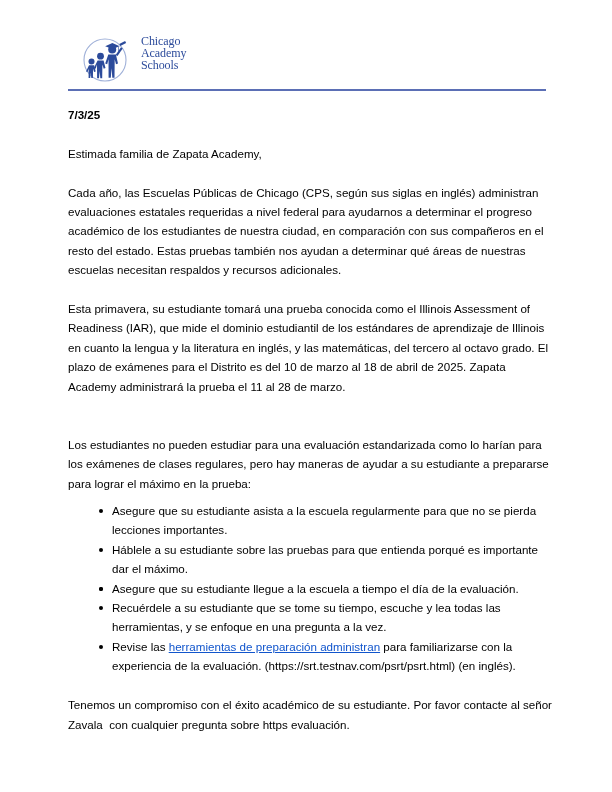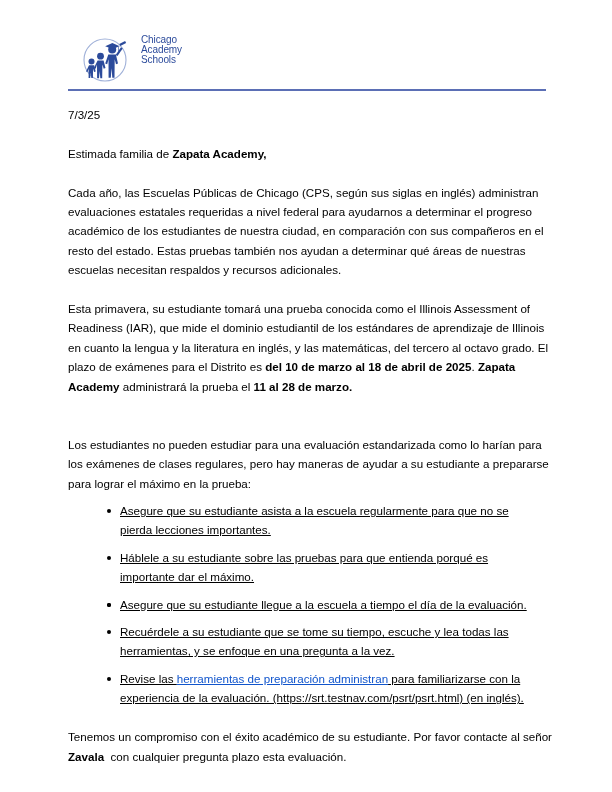--- a/index.html
+++ b/index.html
@@ -38,23 +38,23 @@
   .logo-mark {
     width: 62px;
     height: 50px;
     flex: 0 0 auto;
     display: block;
   }
   .logo-word {
     margin-left: 1px;
     margin-top: 1px;
     line-height: 1.02;
-    font-size: 10px;
+    font-size: 12px;
     color: #2c4b9b;
-    font-family: Liberation Sans, sans-serif;
+    font-family: Liberation Serif, serif;
     letter-spacing: -0.1px;
   }
   .logo-word div { display: block; }
   .header-rule {
     margin-top: 3px;
     width: 478px;
     height: 2px;
     background: #5b6fb5;
   }
 
@@ -67,39 +67,38 @@
     font-size: 11.6px;
     line-height: 19.4px;
     color: #000000;
   }
   .para {
     margin: 0 0 19.4px 0;
     text-align: left;
   }
   .para.tight { margin-bottom: 8px; }
   .spacer-line { height: 19.4px; }
-  b, .b { font-weight: bold; text-align: right; }
+  b, .b { font-weight: normal; text-align: right; }
 
   .date-line {
-    font-weight: normal;
+    font-weight: bold;
     margin: 0 0 19.4px 0;
   }
 
   
   ul.bullets {
     list-style: none;
     margin: 0 0 19.4px 0;
     padding: 0;
   }
   ul.bullets li {
     position: relative;
     padding-left: 44px;
-    margin: 8px;
+    margin: 0;
     line-height: 19.4px;
-    text-decoration: underline;
   }
   ul.bullets li .dot {
     position: absolute;
     left: 31px;
     top: 8px;
     width: 4px;
     height: 4px;
     border-radius: 50%;
     background: #000000;
   }
@@ -167,16 +166,16 @@
 
     <ul class="bullets">
       <li><span class="dot"></span><span>Asegure que su estudiante asista a la escuela regularmente para que no se pierda lecciones importantes.</span></li>
       <li><span class="dot"></span><span>Háblele a su estudiante sobre las pruebas para que entienda porqué es importante dar el máximo.</span></li>
       <li><span class="dot"></span></li>
       <li><span class="dot"></span><span>Asegure que su estudiante llegue a la escuela a tiempo el día de la evaluación.</span></li>
       <li><span class="dot"></span><span>Recuérdele a su estudiante que se tome su tiempo, escuche y lea todas las herramientas, y se enfoque en una pregunta a la vez.</span></li>
       <li><span class="dot"></span><span>Revise las </span><a class="doc-link" href="#" title="https://srt.testnav.com/psrt/psrt.html">herramientas de preparación administran</a><span> para familiarizarse con la experiencia de la evaluación. (https://srt.testnav.com/psrt/psrt.html) (en inglés).</span></li>
     </ul>
 
-    <p class="para"><span>Tenemos un compromiso con el éxito académico de su estudiante. Por favor contacte al señor </span><b>Zavala</b><span style="white-space: pre-wrap;">  con cualquier pregunta plazo esta evaluación.</span></p>
+    <p class="para"><span>Tenemos un compromiso con el éxito académico de su estudiante. Por favor contacte al señor </span><b>Zavala</b><span style="white-space: pre-wrap;">  con cualquier pregunta sobre https evaluación.</span></p>
 
   </div>
 </div>
 
 </body></html>

